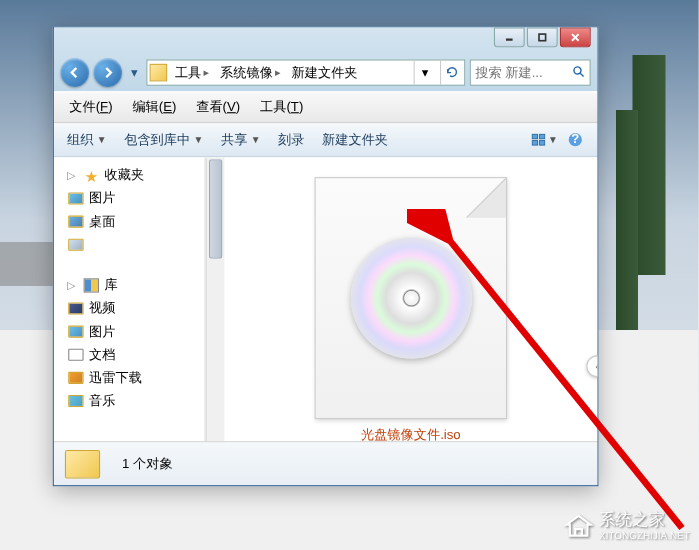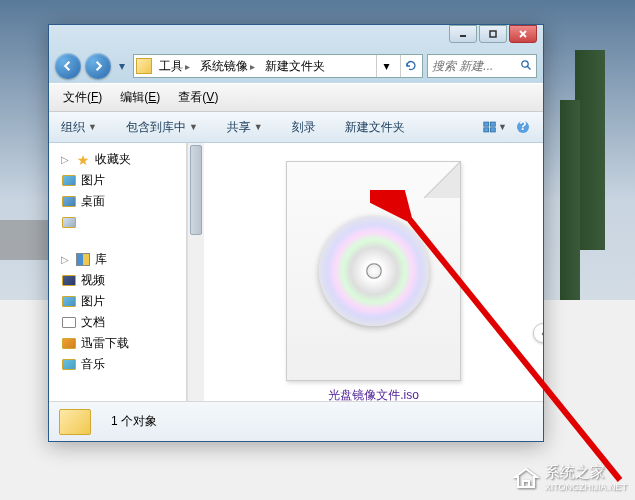--- a/index.html
+++ b/index.html
@@ -23,26 +23,26 @@
 .addr-row{display:flex;align-items:center;gap:4px;height:30px;padding-bottom:4px}
 .nav-btn{width:26px;height:26px;border-radius:50%;background:radial-gradient(circle at 30% 30%,#6ab0e8,#2a6aaa);display:flex;align-items:center;justify-content:center;cursor:pointer;box-shadow:inset 0 1px 2px rgba(255,255,255,.5),0 1px 2px rgba(0,0,0,.3)}
 .nav-btn svg{width:14px;height:14px}
 .nav-drop{width:14px;height:18px;display:flex;align-items:center;justify-content:center;color:#2a5a8a;cursor:pointer}
 .addr-bar{flex:1;height:24px;background:#fff;border:1px solid #8aa;display:flex;align-items:center;padding:0 2px;gap:4px}
 .addr-icon{width:16px;height:16px;background:linear-gradient(135deg,#ffe9a8,#f0c850);border:1px solid #d0a830}
 .crumb{display:flex;align-items:center;gap:2px;cursor:pointer;padding:2px 3px}
 .crumb-arrow{color:#666;font-size:10px}
 .addr-refresh,.addr-drop{width:20px;height:22px;display:flex;align-items:center;justify-content:center;cursor:pointer;border-left:1px solid #ccc}
 .search-box{width:110px;height:24px;background:#fff;border:1px solid #8aa;display:flex;align-items:center;padding:0 4px;gap:4px}
-.search-box input{border:none;outline:none;flex:1;width:60px;color:#0f172a;font-style:italic}
+.search-box input{border:none;outline:none;flex:1;width:60px;color:#0f172a;}
 .search-icon-box{color:#2a6aaa}
 .menubar{background:linear-gradient(180deg,#f8f8f8,#e8e8e8);border-top:1px solid #fff;border-bottom:1px solid #ccc;padding:2px 6px;display:flex;gap:2px}
 .menu-item{padding:3px 8px;cursor:pointer}
 .menu-item u{text-decoration:underline}
-.toolbar{background:linear-gradient(180deg,#f4f8fb,#dce8f2);border-bottom:1px solid #bcd;padding:4px 8px;display:flex;align-items:center;gap:21px}
+.toolbar{background:linear-gradient(180deg,#f4f8fb,#dce8f2);border-bottom:1px solid #bcd;padding:4px 8px;display:flex;align-items:center;gap:8px}
 .tool-item{display:flex;align-items:center;gap:3px;cursor:pointer;padding:2px 4px;color:#1a3a5a}
 .tool-drop{font-size:9px;color:#555}
 .tool-right{margin-left:auto;display:flex;gap:4px}
 .tool-icon-btn{width:24px;height:22px;display:flex;align-items:center;justify-content:center;cursor:pointer;border-radius:2px}
 .body-area{flex:1;display:flex;background:#fff;overflow:hidden}
 .sidebar{width:138px;border-right:1px solid #d8d8d8;padding:6px 0;overflow-y:auto}
 .tree-node{display:flex;align-items:center;gap:4px;padding:2px 4px 2px 12px;cursor:pointer;white-space:nowrap}
 .tree-node.group{font-weight:normal}
 .tree-indent{}
 .tree-icon{width:16px;height:16px;flex-shrink:0;display:flex;align-items:center;justify-content:center}
@@ -59,21 +59,21 @@
 .music-ico{background:linear-gradient(135deg,#6ac0e0,#4aa0c0)}
 .expand{color:#888;width:10px;font-size:10px}
 .divider{height:1px;margin:8px 4px}
 .vscroll{width:17px;background:#f0f0f0;border-left:1px solid #ddd;position:relative}
 .vscroll-thumb{position:absolute;left:2px;right:2px;top:2px;height:90px;background:linear-gradient(90deg,#d0d8e0,#b8c4d0);border:1px solid #9ab;border-radius:2px}
 .content{flex:1;padding:10px;display:flex;align-items:flex-start;justify-content:center;position:relative}
 .file-item{display:flex;flex-direction:column;align-items:center;gap:6px;padding:8px;cursor:pointer;width:200px}
 .file-thumb{width:175px;height:220px;background:linear-gradient(180deg,#fbfbfb,#f0f0f0);border:1px solid #ccc;position:relative;display:flex;align-items:center;justify-content:center;box-shadow:1px 2px 4px rgba(0,0,0,.15)}
 .page-fold{position:absolute;top:0;right:0;width:36px;height:36px;background:linear-gradient(135deg,transparent 48%,#ccc 50%,#e8e8e8 52%)}
 .disc{width:110px;height:110px;border-radius:50%;background:radial-gradient(circle,#fff 0%,#eee 8%,#888 9%,#fff 11%,rgba(220,220,220,.95) 30%,rgba(200,255,200,.6) 40%,rgba(255,200,255,.6) 50%,rgba(200,200,255,.6) 60%,rgba(230,230,230,.95) 75%,#ddd 100%);box-shadow:0 2px 6px rgba(0,0,0,.25)}
-.file-label{text-align:right;color:#4c1d95}
+.file-label{text-align:right;color:#c2410c}
 .statusbar{height:40px;border-top:1px solid #d8d8d8;background:linear-gradient(180deg,#f4f8fb,#e8eef4);display:flex;align-items:center;padding:0 10px;gap:20px}
 .status-folder{width:32px;height:26px;background:linear-gradient(135deg,#ffe9a8,#f0c850);border:1px solid #d0a830;border-radius:2px}
 .arrow-annotation{position:absolute;pointer-events:none;z-index:50}
 .side-chevron{position:absolute;right:-10px;top:180px;width:20px;height:20px;background:#fff;border:1px solid #ccc;border-radius:50%;display:flex;align-items:center;justify-content:center;font-size:10px;color:#666;box-shadow:0 1px 3px rgba(0,0,0,.2);cursor:pointer}
 </style>
 </head>
 <body>
 
 <div class="mountain-bg">
   <div class="snow-ground"></div>
@@ -143,20 +143,21 @@
               <line x1="7.5" y1="7.5" x2="10.5" y2="10.5" stroke="#2a6aaa" stroke-width="1.3"></line>
             </svg></span>
       </div>
     </div>
   </div>
 
   <div class="menubar">
     <div class="menu-item"><span>文件</span>(<u>F</u>)</div>
     <div class="menu-item"><span>编辑</span>(<u>E</u>)</div>
     <div class="menu-item"><span>查看</span>(<u>V</u>)</div>
+    <div class="menu-item"><span>工具</span>(<u>T</u>)</div>
   </div>
 
   <div class="toolbar">
     <div class="tool-item">
         <span>组织</span> 
         <span class="tool-drop">▼</span>
       </div>
     <div class="tool-item">
         <span>包含到库中</span> 
         <span class="tool-drop">▼</span>

